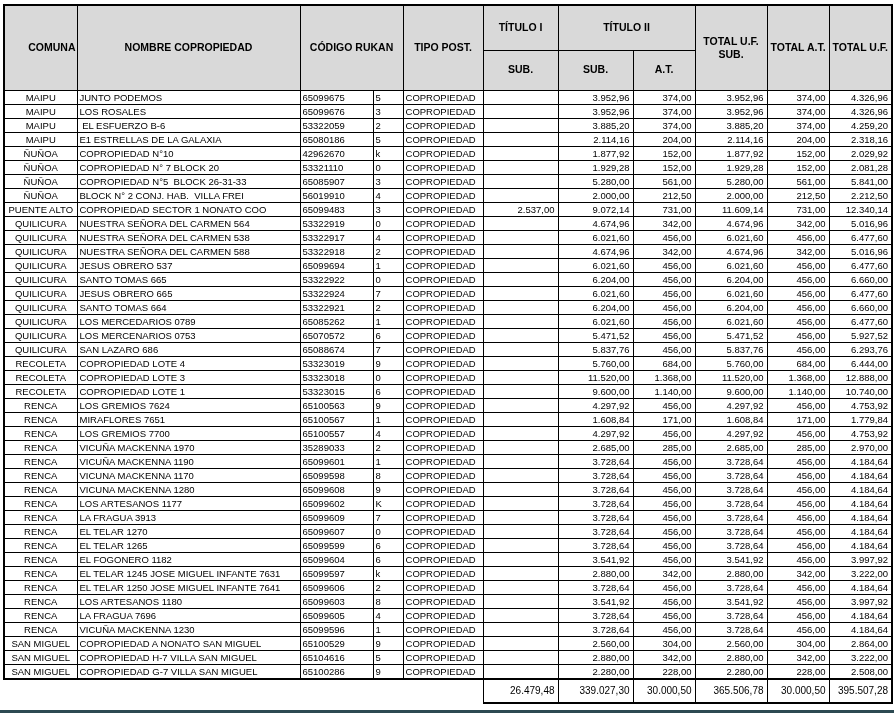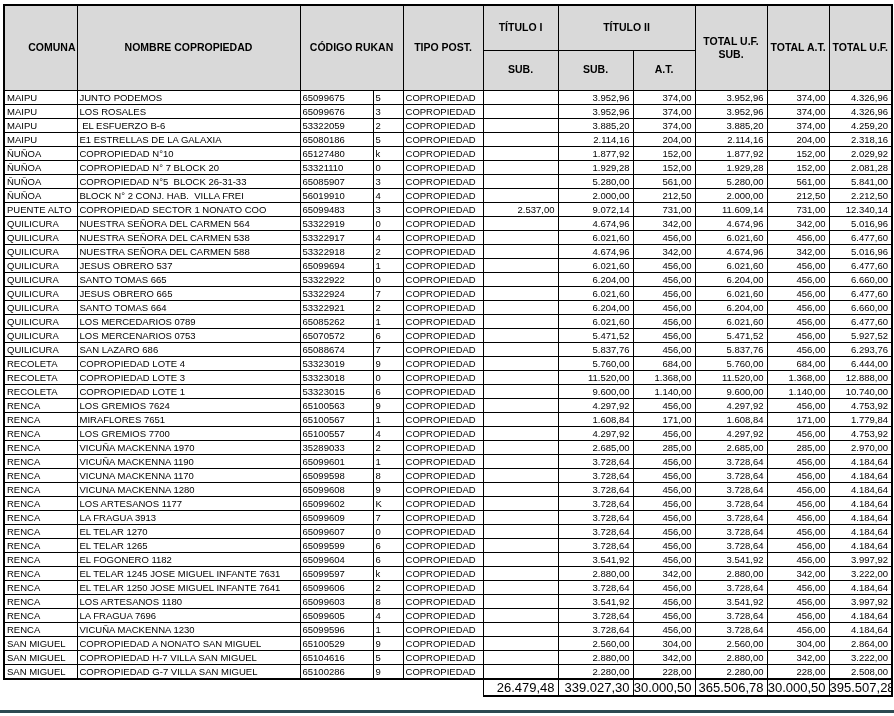--- a/index.html
+++ b/index.html
@@ -17,23 +17,23 @@
   tr.h2 th { height:40px; }
   tbody td {
     height:13.65px; line-height:13px; font-size:9.5px;
     white-space:pre; padding:0 2px; vertical-align:middle;
   }
   td.num { text-align:right; padding-right:3px; }
   
   tr.h1 th { border-top-width:2px; }
   tr.h1 th:first-child { border-left-width:2px;text-align:right; }
   tr.h1 th:last-child, tbody td:last-child, tfoot td:last-child { border-right-width:2px; }
-  tbody td:first-child { border-left-width:2px; }
+  tbody td:first-child { border-left-width:2px;text-align:center; }
   tbody tr:last-child td { border-bottom-width:2px; }
-  tfoot td { height:17px; font-size:13px; line-height:15px; border-bottom-width:2px; }
+  tfoot td { height:24px; font-size:10px; line-height:15px; border-bottom-width:2px; }
   tfoot td.noborder { border:none; background:#fff; }
   .bottom-rule { position:absolute; left:0; top:710px; width:894px; height:3px; background:#2d4a52; }
 </style>
 </head>
 <body>
 
 <div class="sheet">
   <table>
     <colgroup>
       <col style="width:73px">
@@ -115,21 +115,21 @@
           <td class="num"></td>
           <td class="num">2.114,16</td>
           <td class="num">204,00</td>
           <td class="num">2.114,16</td>
           <td class="num">204,00</td>
           <td class="num">2.318,16</td>
         </tr>
         <tr>
           <td>ÑUÑOA</td>
           <td>COPROPIEDAD N°10</td>
-          <td>65127480</td>
+          <td>42962670</td>
           <td>k</td>
           <td>COPROPIEDAD</td>
           <td class="num"></td>
           <td class="num">1.877,92</td>
           <td class="num">152,00</td>
           <td class="num">1.877,92</td>
           <td class="num">152,00</td>
           <td class="num">2.029,92</td>
         </tr>
         <tr>

